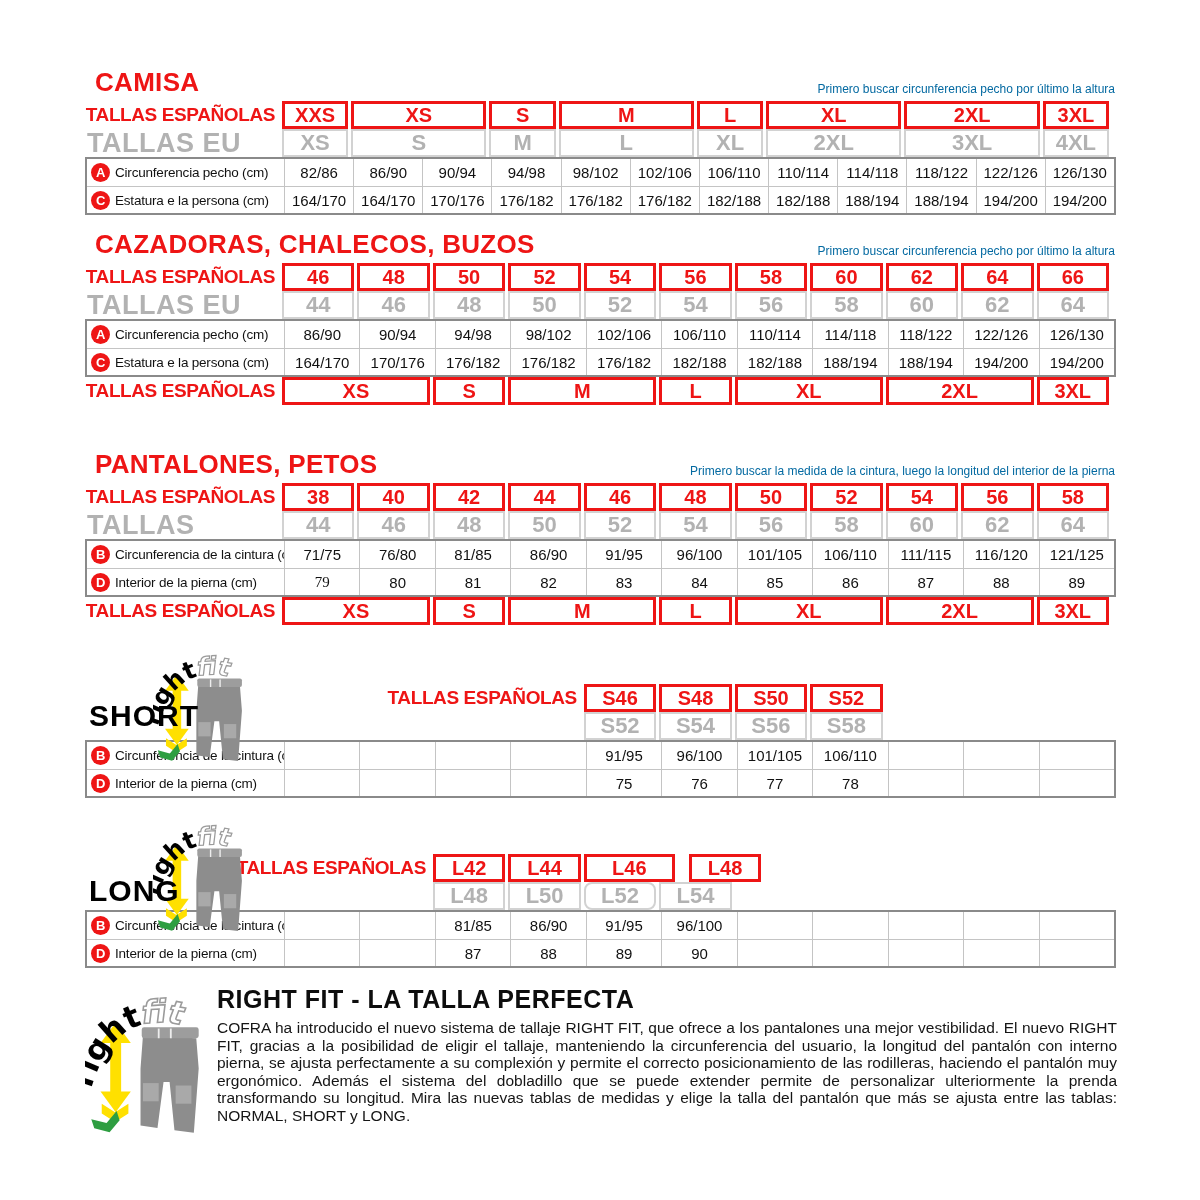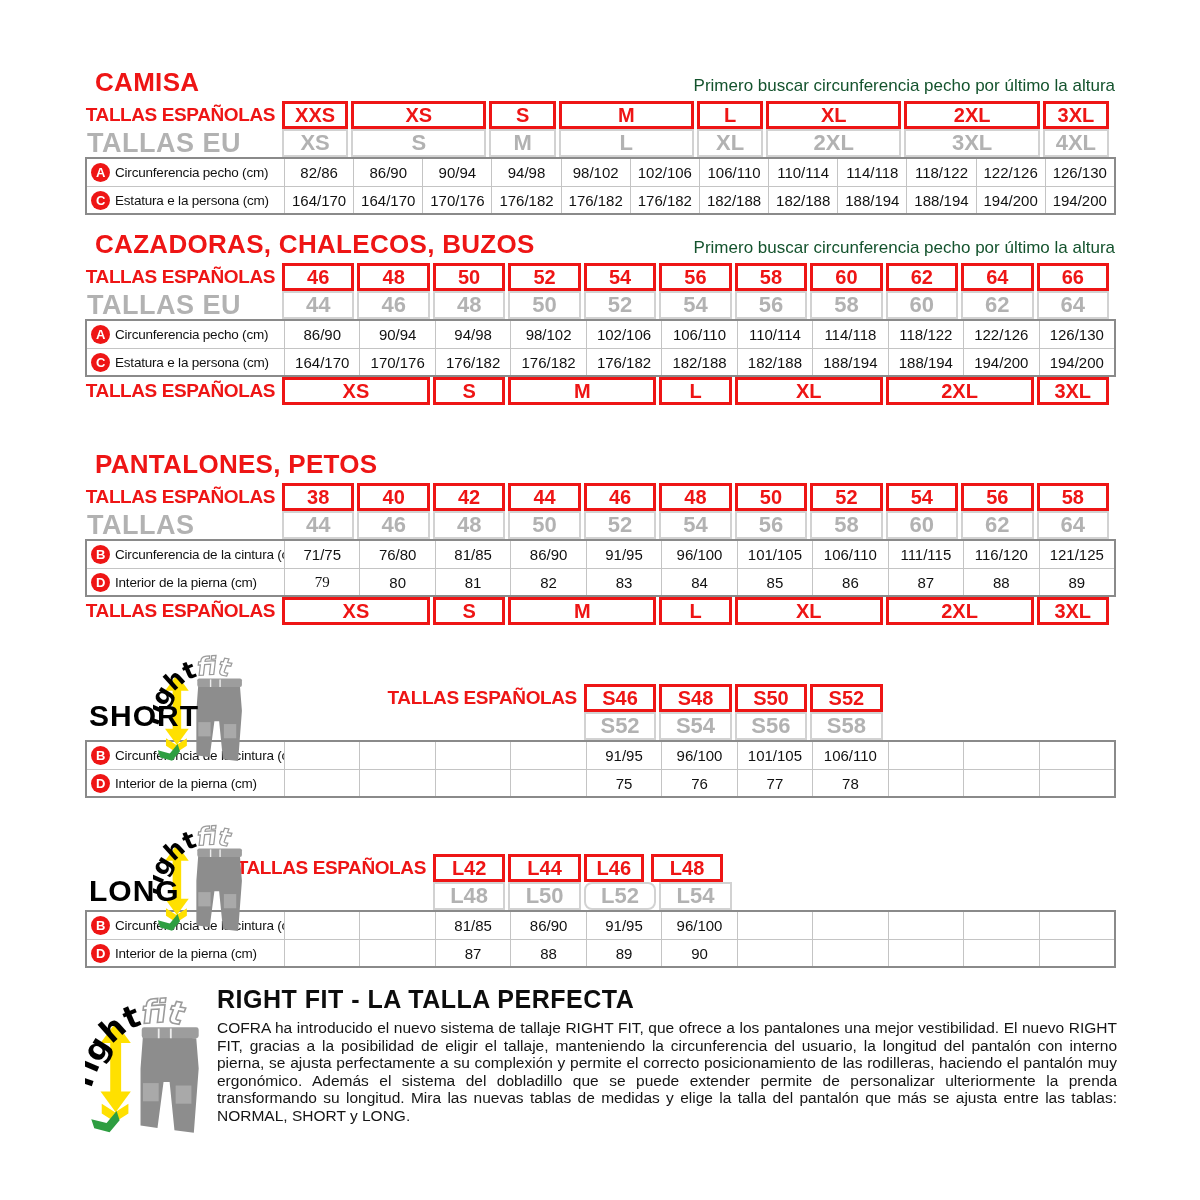--- a/index.html
+++ b/index.html
@@ -11,21 +11,21 @@
   }
   :root{
     --red:#ee1515; --gray:#b2b2b2; --bdark:#8a8a8a; --blight:#c4c4c4;
   }
   section.tblsec { position:absolute; left:85px; width:1030px; }
   #sec-camisa{ top:68px; } #sec-cazadoras{ top:230px; } #sec-pantalones{ top:450px; }
   #sec-short{ top:654px; } #sec-long{ top:824px; } #sec-rightfit{ top:985px; }
 
   .t-titlerow { display:flex; justify-content:space-between; align-items:flex-end; height:30px; margin-bottom:3px; }
   .t-title { color:var(--red); font-weight:bold; font-size:26px; letter-spacing:.3px; padding-left:10px; white-space:nowrap; }
-  .t-note { font-size:17px; color:#14532d; padding-bottom:2px; white-space:nowrap; }
+  .t-note { font-size:12px; color:#0369a1; padding-bottom:2px; white-space:nowrap; }
 
   .row { display:flex; height:28px; align-items:stretch; }
   .lblzone { display:flex; align-items:center; justify-content:flex-end; flex:none; }
   .red-label { color:var(--red); font-weight:bold; font-size:19px; letter-spacing:-.4px; padding-right:7px; white-space:nowrap; }
   .gray-label { justify-content:flex-start; color:var(--gray); font-weight:bold; font-size:27px; letter-spacing:.5px; padding-left:2px; white-space:nowrap; }
   .redbox { flex:none; border:3px solid var(--red); color:var(--red); font-weight:bold; font-size:20px;
             display:flex; align-items:center; justify-content:center; background:#fff; }
   .graybox { flex:none; border:2px solid #d2d2d2; color:var(--gray); font-weight:bold; font-size:22px;
              display:flex; align-items:center; justify-content:center; background:#fff; }
 
@@ -195,20 +195,21 @@
         <div class="redbox" style="width: 147.909px; margin-right: 3px;">M</div>
         <div class="redbox" style="width: 72.4545px; margin-right: 3px;">L</div>
         <div class="redbox" style="width: 147.909px; margin-right: 3px;">XL</div>
         <div class="redbox" style="width: 147.909px; margin-right: 3px;">2XL</div>
         <div class="redbox" style="width: 72.4545px; margin-right: 3px;">3XL</div>
       </div>
     </section>
   <section class="tblsec" id="sec-pantalones">
       <div class="t-titlerow">
         <div class="t-title">PANTALONES, PETOS</div>
+        <div class="t-note">Primero buscar la medida de la cintura, luego la longitud del interior de la pierna</div>
       </div>
       <div class="row">
         <div class="lblzone red-label" style="width: 197px;">TALLAS ESPAÑOLAS</div>
         <div class="redbox" style="width: 72.4545px; margin-right: 3px;">38</div>
         <div class="redbox" style="width: 72.4545px; margin-right: 3px;">40</div>
         <div class="redbox" style="width: 72.4545px; margin-right: 3px;">42</div>
         <div class="redbox" style="width: 72.4545px; margin-right: 3px;">44</div>
         <div class="redbox" style="width: 72.4545px; margin-right: 3px;">46</div>
         <div class="redbox" style="width: 72.4545px; margin-right: 3px;">48</div>
         <div class="redbox" style="width: 72.4545px; margin-right: 3px;">50</div>
@@ -373,21 +374,21 @@
           </g>
           <polygon points="6,102 17,109 28,102 28,110 17,117 6,110" fill="#2e9e41" transform="rotate(-18 17 109)"></polygon>
           <text font-size="26" font-weight="bold" fill="#000000" font-family="DejaVu Sans, sans-serif"><textPath href="#arc1" startOffset="1">right<tspan fill="#ffffff" stroke="#9b9b9b" stroke-width="1.3" font-style="italic">fit</tspan></textPath></text>
         </svg></div>
     <div class="sideword" style="top:50px">LONG</div>
     <div class="rows">
         <div class="row">
           <div class="lblzone red-label" style="width: 347.909px;">TALLAS ESPAÑOLAS</div>
           <div class="redbox" style="width: 72.4545px; margin-right: 3px;">L42</div>
           <div class="redbox" style="width: 72.4545px; margin-right: 3px;">L44</div>
-          <div class="redbox" style="width: 60px; margin-right: 7px;">L46</div>
+          <div class="redbox" style="width: 91px; margin-right: 14px;">L46</div>
           <div class="redbox" style="width: 72.4545px; margin-right: 3px;">L48</div>
         </div>
         <div class="row">
           <div class="lblzone gray-label" style="width: 347.909px;"></div>
           <div class="graybox" style="width: 72.4545px; margin-right: 3px;">L48</div>
           <div class="graybox" style="width: 72.4545px; margin-right: 3px;">L50</div>
           <div class="graybox" style="width: 72.4545px; margin-right: 3px; border-radius: 8px;">L52</div>
           <div class="graybox" style="width: 72.4545px; margin-right: 3px;">L54</div>
         </div>
         <div class="datablock">

